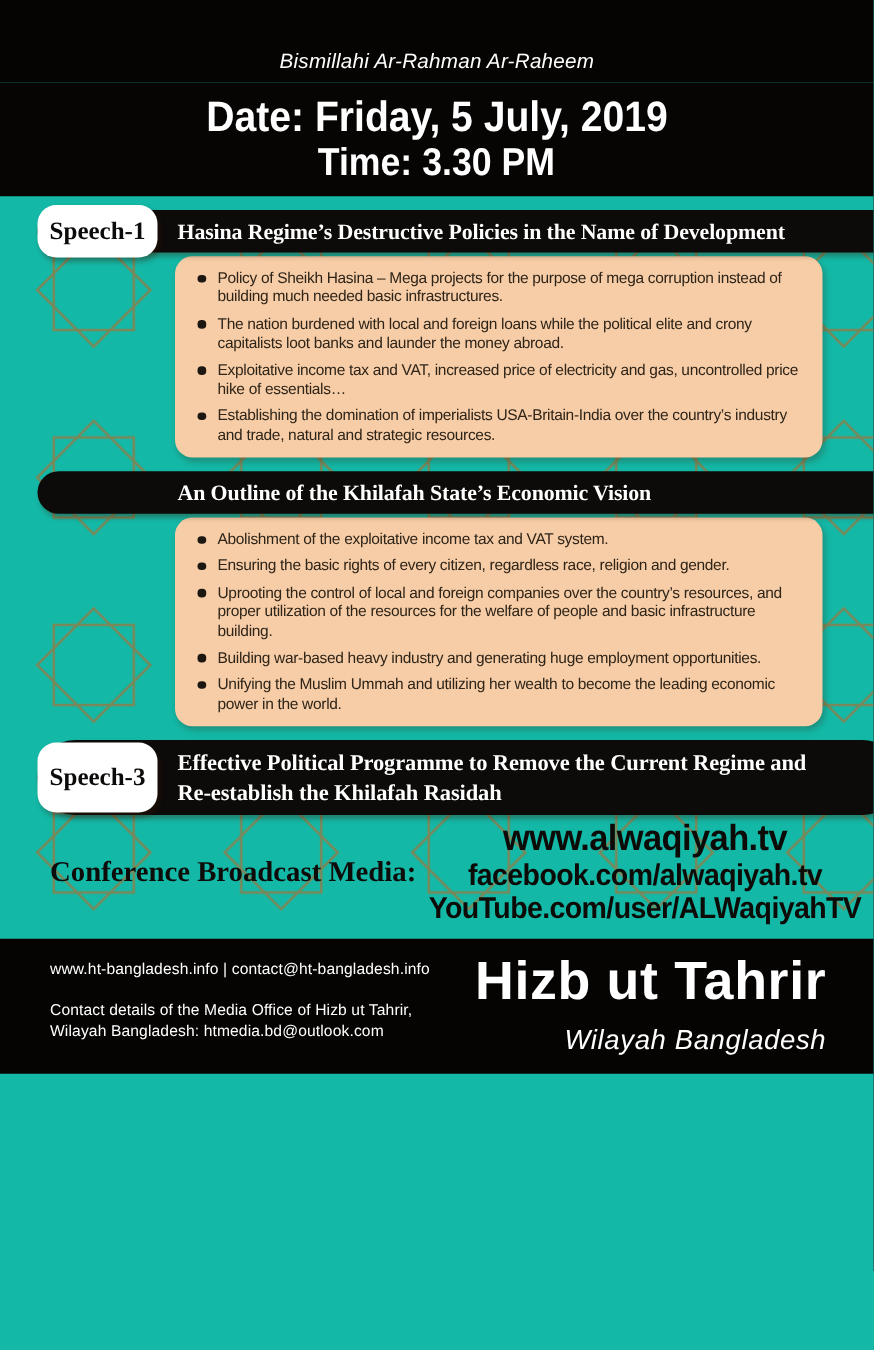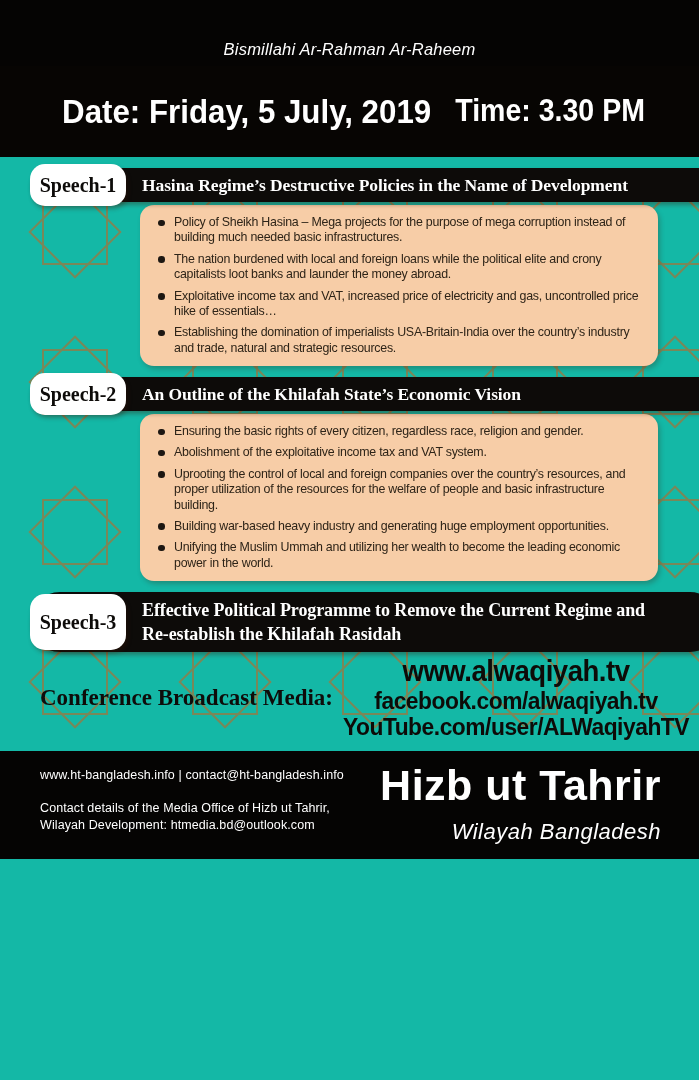--- a/index.html
+++ b/index.html
@@ -50,21 +50,21 @@
     display:inline-block;transform:scaleX(.8);
     font-size:59px;font-weight:bold;color:#fff;letter-spacing:-1px;
     text-shadow:
       -3px -3px 0 #12100d, 3px -3px 0 #12100d, -3px 3px 0 #12100d, 3px 3px 0 #12100d,
       0 -3px 0 #12100d, 0 3px 0 #12100d, -3px 0 0 #12100d, 3px 0 0 #12100d,
       5px 7px 6px rgba(20,5,0,.55);
   }
   
   .date-band{
     height:91px;background:#070503;color:#fff;
-    display:flex;flex-direction:row;align-items:center;justify-content:center;
+    display:flex;flex-direction:column;align-items:center;justify-content:center;
     line-height:1.12;
   }
   .date-band .dline{display:inline-block;transform:scaleX(.92);font-weight:bold;font-size:34px;letter-spacing:0;}
   .date-band .tline2{display:inline-block;transform:scaleX(.92);font-weight:bold;font-size:31px;}
   
   .body{position:relative;height:594px;overflow:hidden;}
   .pattern{position:absolute;inset:0;}
   .content{position:relative;}
   .speech-bar{
     position:relative;margin:11px 0 0 30px;width:690px;height:34px;
@@ -159,26 +159,25 @@
         <span class="speech-title">Hasina Regime’s Destructive Policies in the Name of Development</span>
       </div>
       <ul class="speech-box">
         <li>Policy of Sheikh Hasina – Mega projects for the purpose of mega corruption instead of building much needed basic infrastructures.</li>
         <li>The nation burdened with local and foreign loans while the political elite and crony capitalists loot banks and launder the money abroad.</li>
         <li>Exploitative income tax and VAT, increased price of electricity and gas, uncontrolled price hike of essentials…</li>
         <li>Establishing the domination of imperialists USA-Britain-India over the country’s industry and trade, natural and strategic resources.</li>
       </ul>
 
       <div class="speech-bar">
-        <span class="pill">Speech-2</span>
         <span class="speech-title">An Outline of the Khilafah State’s Economic Vision</span>
       </div>
       <ul class="speech-box">
+        <li>Abolishment of the exploitative income tax and VAT system.</li>
         <li>Ensuring the basic rights of every citizen, regardless race, religion and gender.</li>
-        <li>Abolishment of the exploitative income tax and VAT system.</li>
         <li>Uprooting the control of local and foreign companies over the country’s resources, and proper utilization of the resources for the welfare of people and basic infrastructure building.</li>
         <li>Building war-based heavy industry and generating huge employment opportunities.</li>
         <li>Unifying the Muslim Ummah and utilizing her wealth to become the leading economic power in the world.</li>
       </ul>
 
       <div class="speech-bar tall">
         <span class="pill">Speech-3</span>
         <span class="speech-title">Effective Political Programme to Remove the Current Regime and Re-establish the Khilafah Rasidah</span>
       </div>
 
@@ -192,21 +191,21 @@
       </div>
 
     </div>
   </section>
 
   <footer class="footer">
     <div class="f-left">
       <div class="contact-line">www.ht-bangladesh.info | contact@ht-bangladesh.info</div>
       <div class="media">
         <span>Contact details of the Media Office of Hizb ut Tahrir,</span><br>
-        <span>Wilayah Development: htmedia.bd@outlook.com</span>
+        <span>Wilayah Bangladesh: htmedia.bd@outlook.com</span>
       </div>
     </div>
     <div class="f-right">
       <div class="org-name">Hizb ut Tahrir</div>
       <div class="wilayah">Wilayah Bangladesh</div>
     </div>
   </footer>
 
 </div>
 

